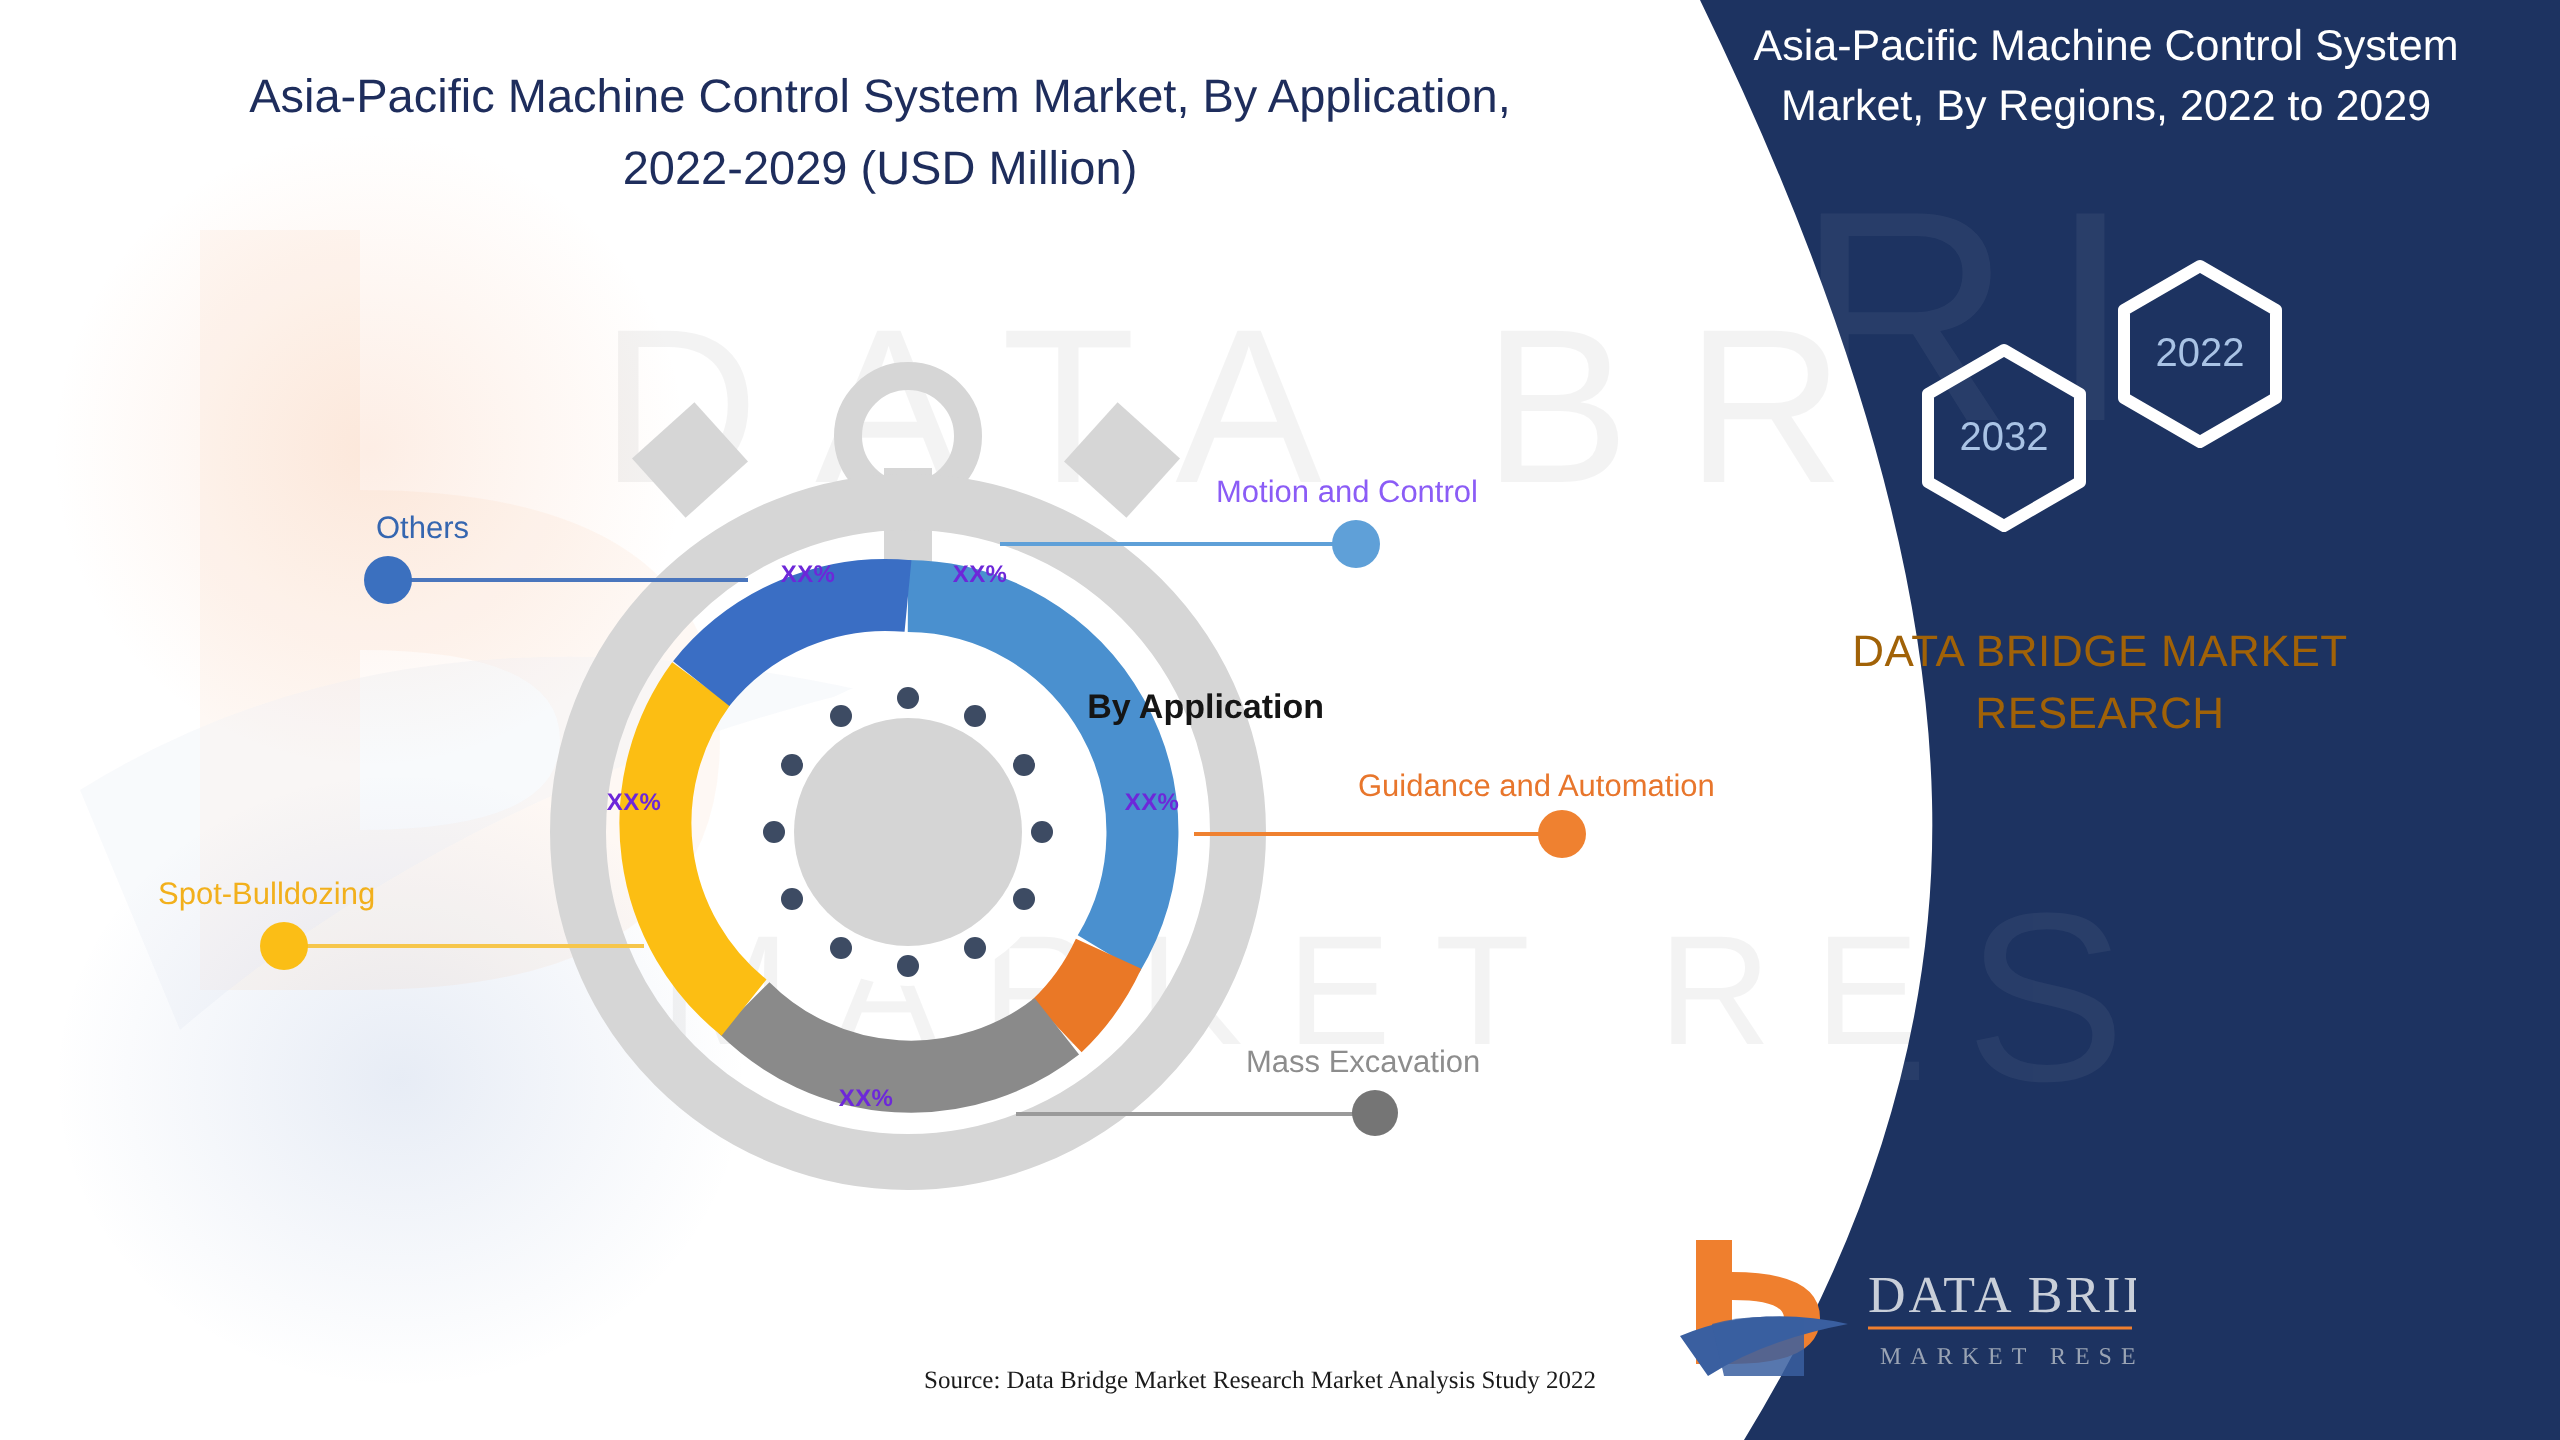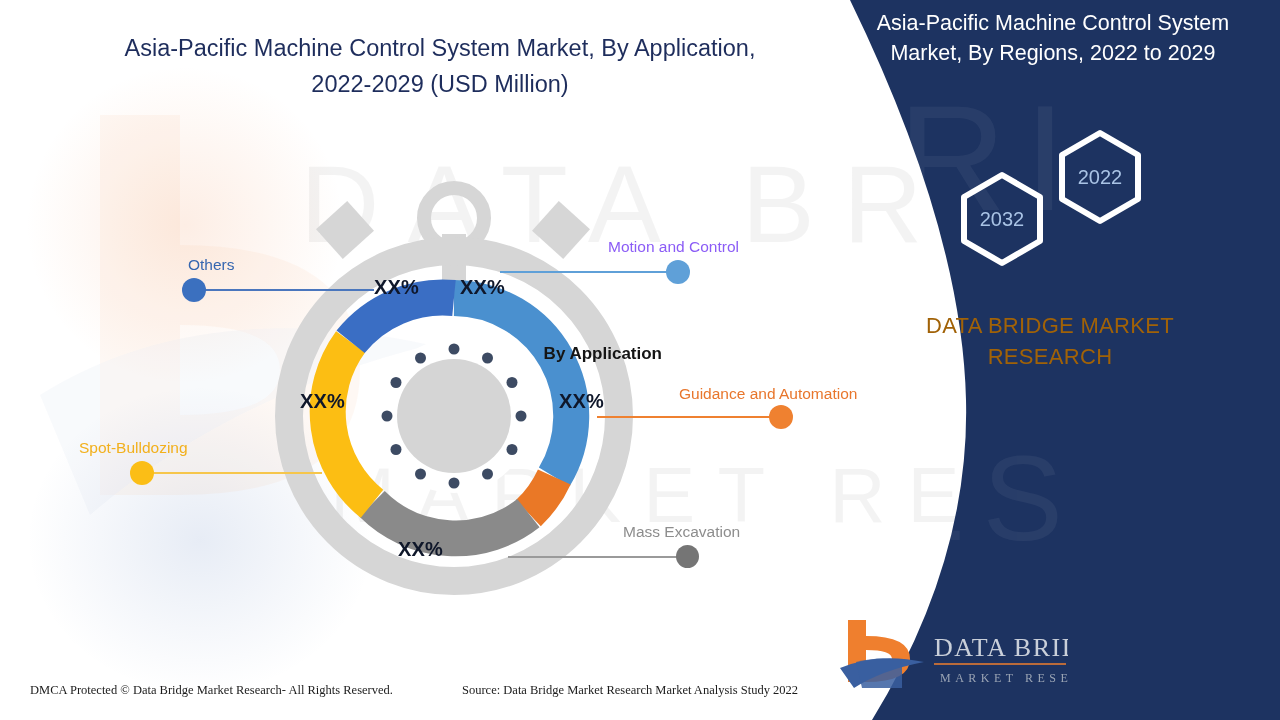--- a/index.html
+++ b/index.html
@@ -53,22 +53,22 @@
   .headline {
     position:absolute; left:60px; top:30px; width:760px;
     text-align:center; color:#1e2d5c;
     font-size:23.5px; line-height:36px; font-weight:400;
   }
 
   
   .donut-wrap { position:absolute; left:262px; top:148px; width:400px; height:450px; }
 
   .pct {
-    position:absolute; color:#0f172a; font-weight:700;
-    font-size:20px; line-height:18px; 
+    position:absolute; color:#6d28d9; font-weight:700;
+    font-size:12px; line-height:18px; text-align:center;
     letter-spacing:.2px;
   }
   .center-label {
     position:absolute; left:0; right:0; top:196px; text-align:right;
     color:#151515; font-size:17px; font-weight:700;
   }
 
   
   .callout { position:absolute; }
   .callout .ctext { position:absolute; white-space:nowrap; font-size:15.5px; font-weight:400; }
@@ -226,16 +226,15 @@
         <path d="M28 24 Q72 24 72 47 Q72 70 28 70 L28 56 Q54 56 54 47 Q54 38 28 38 Z" fill="#ef7f2e"></path>
         <path d="M2 56 Q40 40 86 50 Q44 58 16 76 Z" fill="#3a5fa0"></path>
         <path d="M18 50 Q40 44 64 48 L64 76 L24 76 Z" fill="#3a5fa0" opacity=".85"></path>
       </g>
       <text x="96" y="44" font-family="Liberation Serif, serif" font-size="26" letter-spacing="1.5" fill="#c9cfd9">DATA BRIDGE</text>
       <line x1="96" y1="52" x2="228" y2="52" stroke="#ef7f2e" stroke-width="1.6"></line>
       <text x="102" y="70" font-family="Liberation Serif, serif" font-size="12" letter-spacing="4.5" fill="#9aa4b4">MARKET RESEARCH</text>
     </svg>
   </div>
 
-  <div class="footer-left">DMCA Protected © Data Bridge Market Research- All Rights Reserved.</div>
   <div class="footer-right">Source: Data Bridge Market Research Market Analysis Study 2022</div>
 
 </div>
 
 </body></html>

